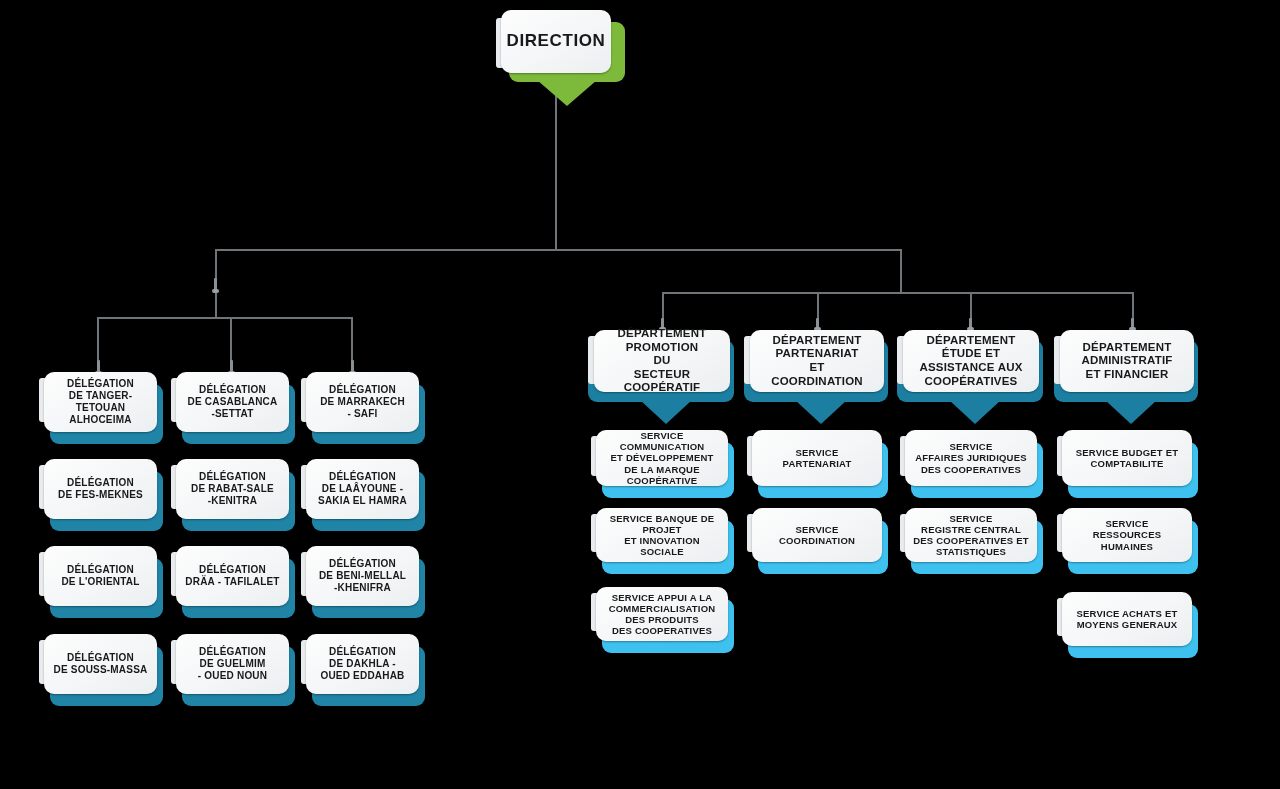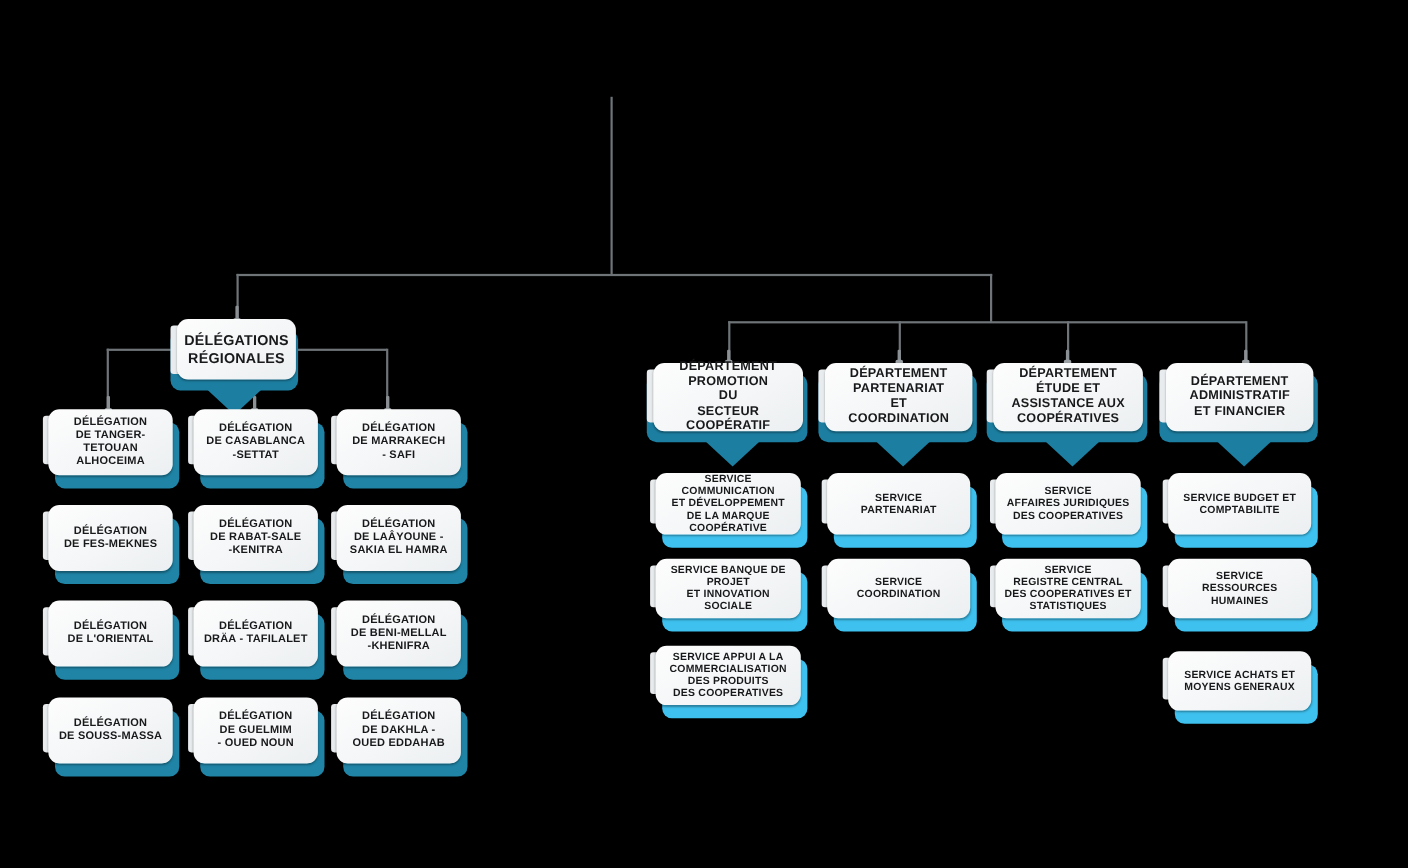--- a/index.html
+++ b/index.html
@@ -71,29 +71,29 @@
 
   <div class="stem" style="left:97px;top:360px;height:14px;"></div>
   <div class="stem" style="left:230px;top:360px;height:14px;"></div>
   <div class="stem" style="left:351px;top:360px;height:14px;"></div>
   <div class="stem" style="left:214px;top:278px;height:14px;"></div>
   <div class="stem" style="left:661px;top:318px;height:12px;"></div>
   <div class="stem" style="left:816px;top:318px;height:12px;"></div>
   <div class="stem" style="left:969px;top:318px;height:12px;"></div>
   <div class="stem" style="left:1131px;top:318px;height:12px;"></div>
 
-
-  <div class="node teal grp" style="left:161px;top:290px;width:108px;height:55px;">
-    <div class="back" style="left:-6px;top:10px;width:116px;height:55px;"></div>
-    <div class="chev" style="left:26px;top:63px;"></div>
-    <div class="sheet" style="left:-6px;top:6px;width:14px;height:44px;"></div>
+  <div class="node root" style="left:501px;top:10px;width:110px;height:63px;">
+    <div class="back" style="left:8px;top:12px;width:116px;height:60px;"></div>
+    <div class="chev" style="left:36px;top:70px;"></div>
+    <div class="sheet" style="left:-5px;top:8px;width:14px;height:50px;"></div>
     <div class="card">
-      <span>DÉLÉGATIONS<br>RÉGIONALES</span>
+      <span>DIRECTION</span>
     </div>
   </div>
+
 
   <div id="deleg-layer">
       <div class="node tealleaf" style="left: 44px; top: 372px; width: 113px; height: 60px;">
         <div class="back" style="left: 6px; top: 12px; width: 113px; height: 60px;"></div>
         <div class="sheet" style="left: -5px; top: 6px; width: 12px; height: 44px;"></div>
         <div class="card">
           <span>DÉLÉGATION<br>DE TANGER-TETOUAN<br>ALHOCEIMA</span>
         </div>
       </div>
       <div class="node tealleaf" style="left: 44px; top: 459px; width: 113px; height: 60px;">

